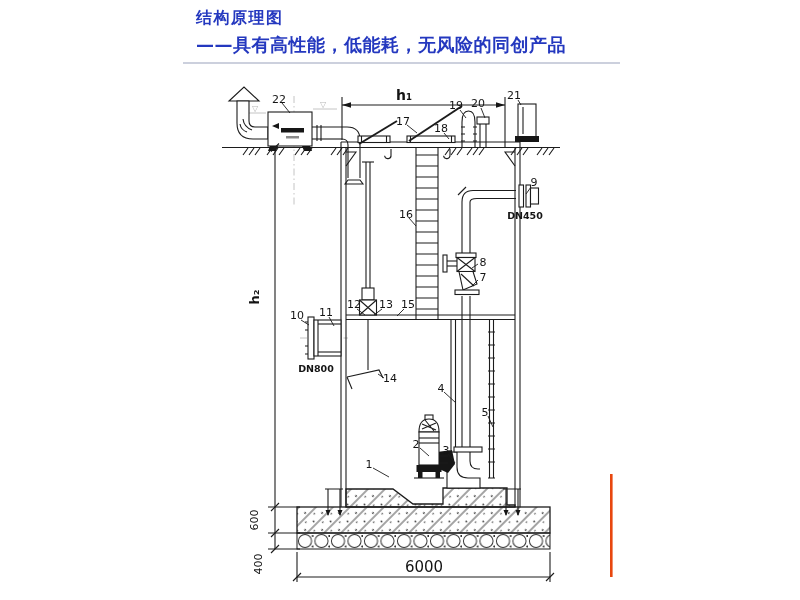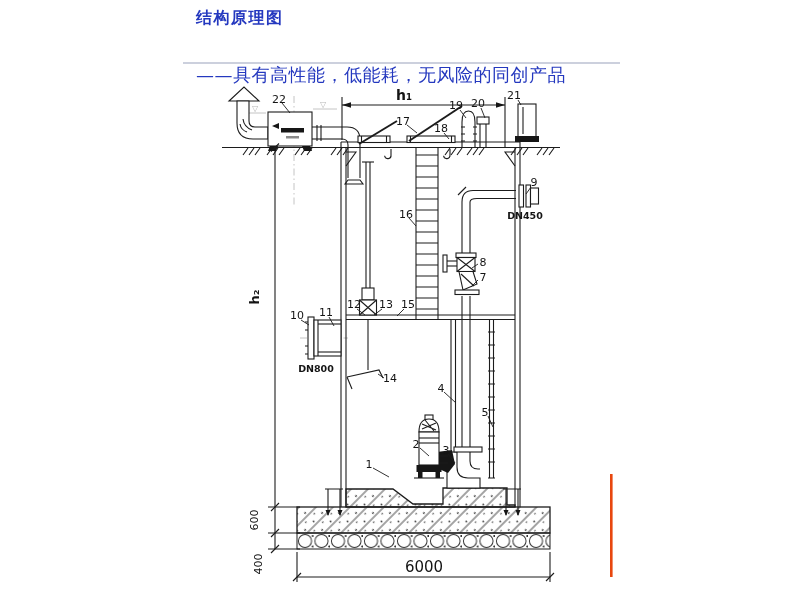--- a/index.html
+++ b/index.html
@@ -1,21 +1,21 @@
 <!DOCTYPE html>
 <html><head>
 <meta charset="utf-8">
 <style>
   html,body{margin:0;padding:0;background:#ffffff;}
   .page{position:relative;width:800px;height:600px;background:#ffffff;overflow:hidden;
         font-family:"DejaVu Sans","Liberation Sans",sans-serif;}
   .hdr-title{position:absolute;left:196px;top:8px;font-size:16px;font-weight:bold;
              color:#2438bf;letter-spacing:1.5px;}
-  .hdr-sub{position:absolute;left:196px;top:33px;font-size:18px;font-weight:normal;
-           color:#2438bf;letter-spacing:0.5px;margin-top:30px;}
+  .hdr-sub{position:absolute;left:196px;top:33px;font-size:18px;font-weight:bold;
+           color:#2438bf;letter-spacing:0.5px;}
   .hdr-divider{position:absolute;left:183px;top:62px;width:437px;height:2px;background:#ccd0dd;}
   svg{position:absolute;left:0;top:0;}
   svg *{vector-effect:none;}
   svg .ln{stroke:#1c1c1c;stroke-width:1.1;fill:none;}
   svg .thick{stroke:#1c1c1c;stroke-width:2;fill:none;}
   svg .wh{fill:#ffffff;stroke:#1c1c1c;stroke-width:1.1;}
   svg .blk{fill:#161616;stroke:none;}
   svg .gray{stroke:#bdbdbd;stroke-width:0.9;fill:none;}
   svg text{font-family:"DejaVu Sans","Liberation Sans",sans-serif;fill:#141414;}
   svg .lbl{font-size:11px;}

